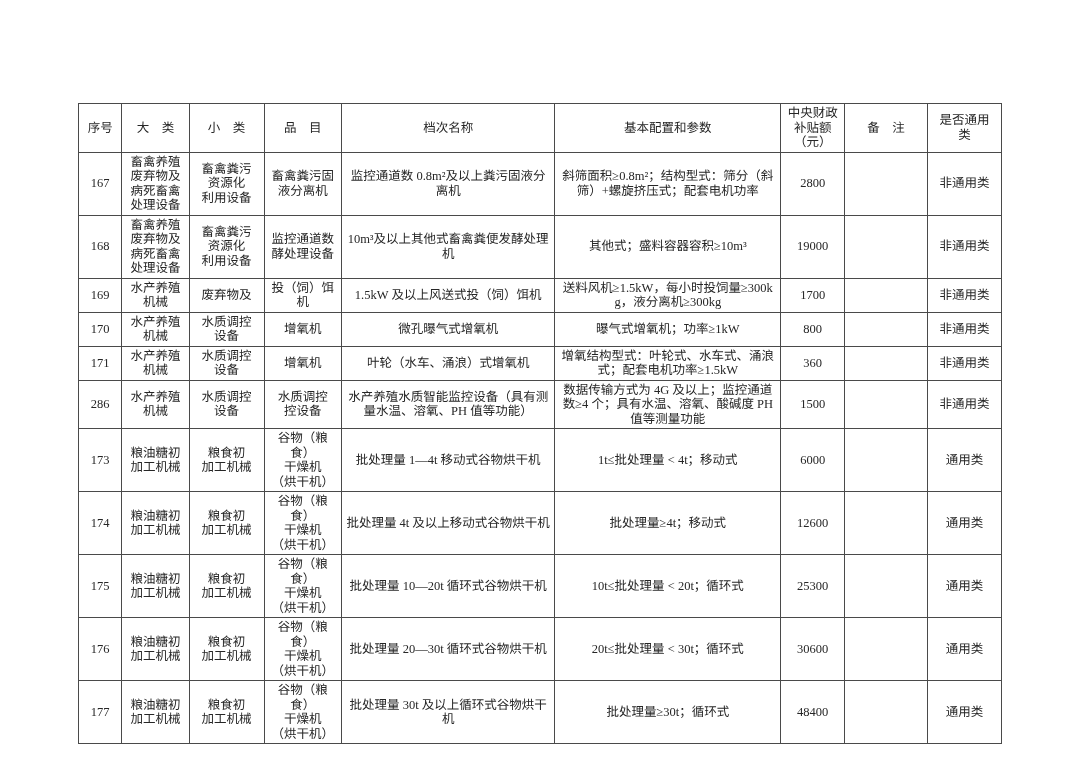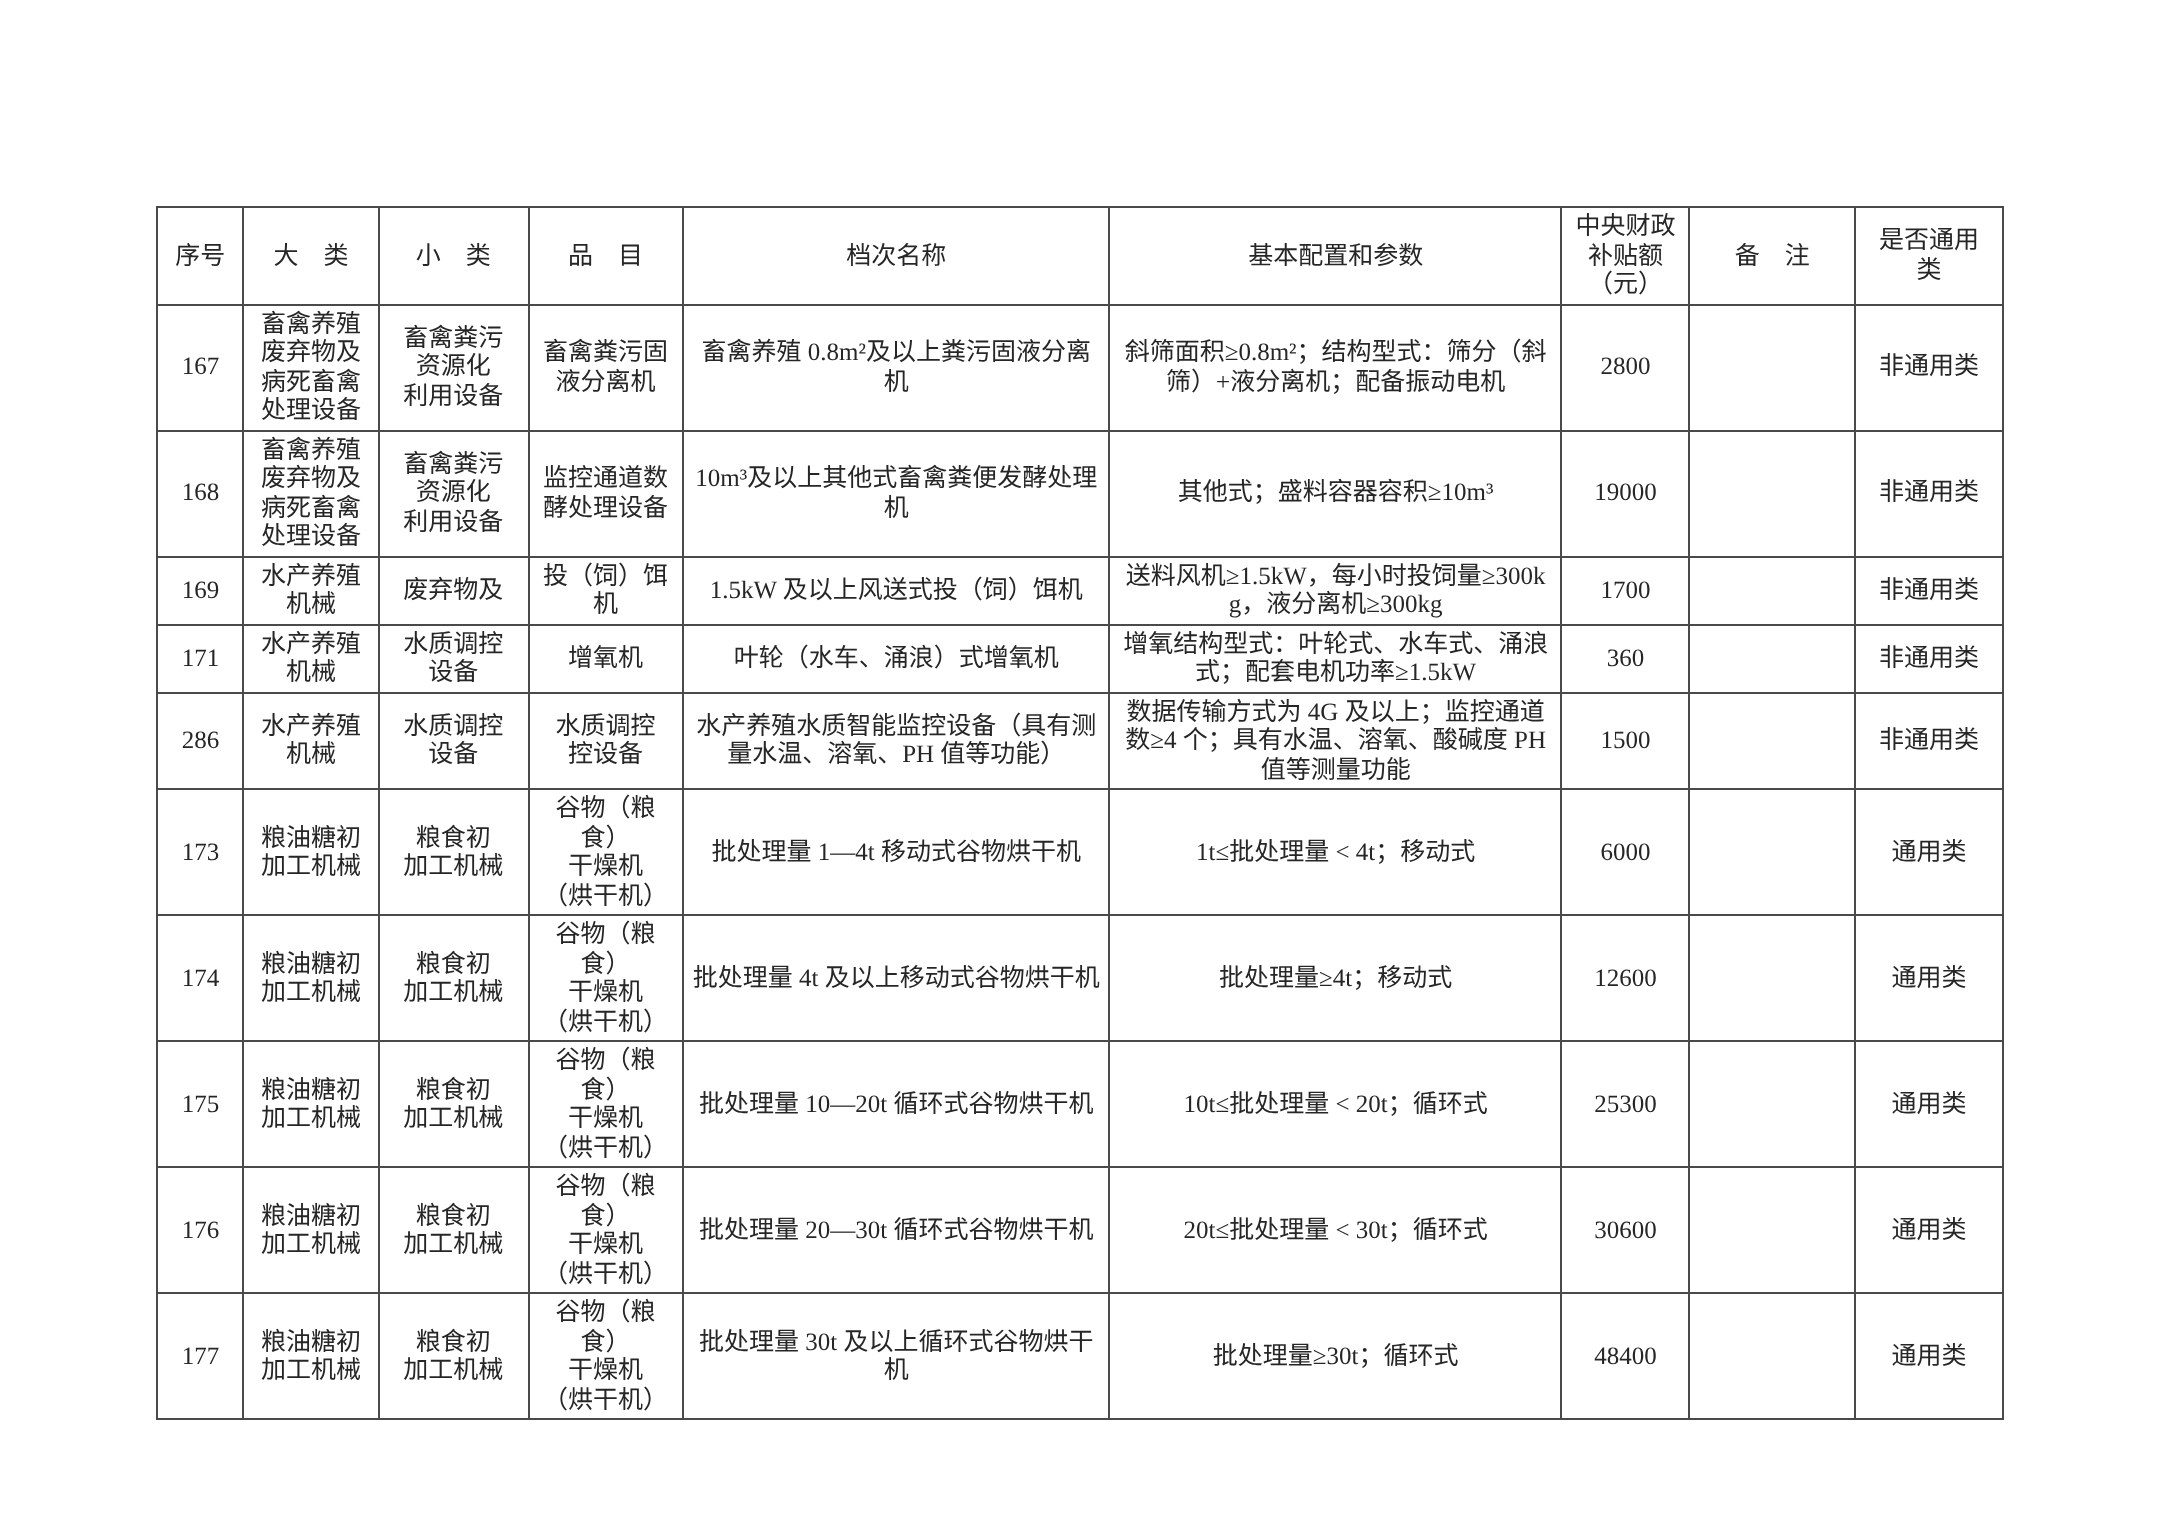--- a/index.html
+++ b/index.html
@@ -93,22 +93,22 @@
     <td class="c-index">167</td>
     <td class="c-major">畜禽养殖
 废弃物及
 病死畜禽
 处理设备</td>
     <td class="c-minor">畜禽粪污
 资源化
 利用设备</td>
     <td class="c-item">畜禽粪污固
 液分离机</td>
-    <td class="c-grade">畜禽养殖 0.8m²及以上粪污固液分离机</td>
-    <td class="c-config">斜筛面积≥0.8m²；结构型式：筛分（斜筛）+液分离机；配备振动电机</td>
+    <td class="c-grade">监控通道数 0.8m²及以上粪污固液分离机</td>
+    <td class="c-config">斜筛面积≥0.8m²；结构型式：筛分（斜筛）+螺旋挤压式；配套电机功率</td>
     <td class="c-subsidy">2800</td>
     <td class="c-remark"></td>
     <td class="c-general">非通用类</td>
   </tr>
         <tr>
     <td class="c-index">168</td>
     <td class="c-major">畜禽养殖
 废弃物及
 病死畜禽
 处理设备</td>
@@ -130,20 +130,33 @@
     <td class="c-minor">废弃物及</td>
     <td class="c-item">投（饲）饵
 机</td>
     <td class="c-grade">1.5kW 及以上风送式投（饲）饵机</td>
     <td class="c-config">送料风机≥1.5kW，每小时投饲量≥300kg，液分离机≥300kg</td>
     <td class="c-subsidy">1700</td>
     <td class="c-remark"></td>
     <td class="c-general">非通用类</td>
   </tr>
         <tr>
+    <td class="c-index">170</td>
+    <td class="c-major">水产养殖
+机械</td>
+    <td class="c-minor">水质调控
+设备</td>
+    <td class="c-item">增氧机</td>
+    <td class="c-grade">微孔曝气式增氧机</td>
+    <td class="c-config">曝气式增氧机；功率≥1kW</td>
+    <td class="c-subsidy">800</td>
+    <td class="c-remark"></td>
+    <td class="c-general">非通用类</td>
+  </tr>
+        <tr>
     <td class="c-index">171</td>
     <td class="c-major">水产养殖
 机械</td>
     <td class="c-minor">水质调控
 设备</td>
     <td class="c-item">增氧机</td>
     <td class="c-grade">叶轮（水车、涌浪）式增氧机</td>
     <td class="c-config">增氧结构型式：叶轮式、水车式、涌浪式；配套电机功率≥1.5kW</td>
     <td class="c-subsidy">360</td>
     <td class="c-remark"></td>

